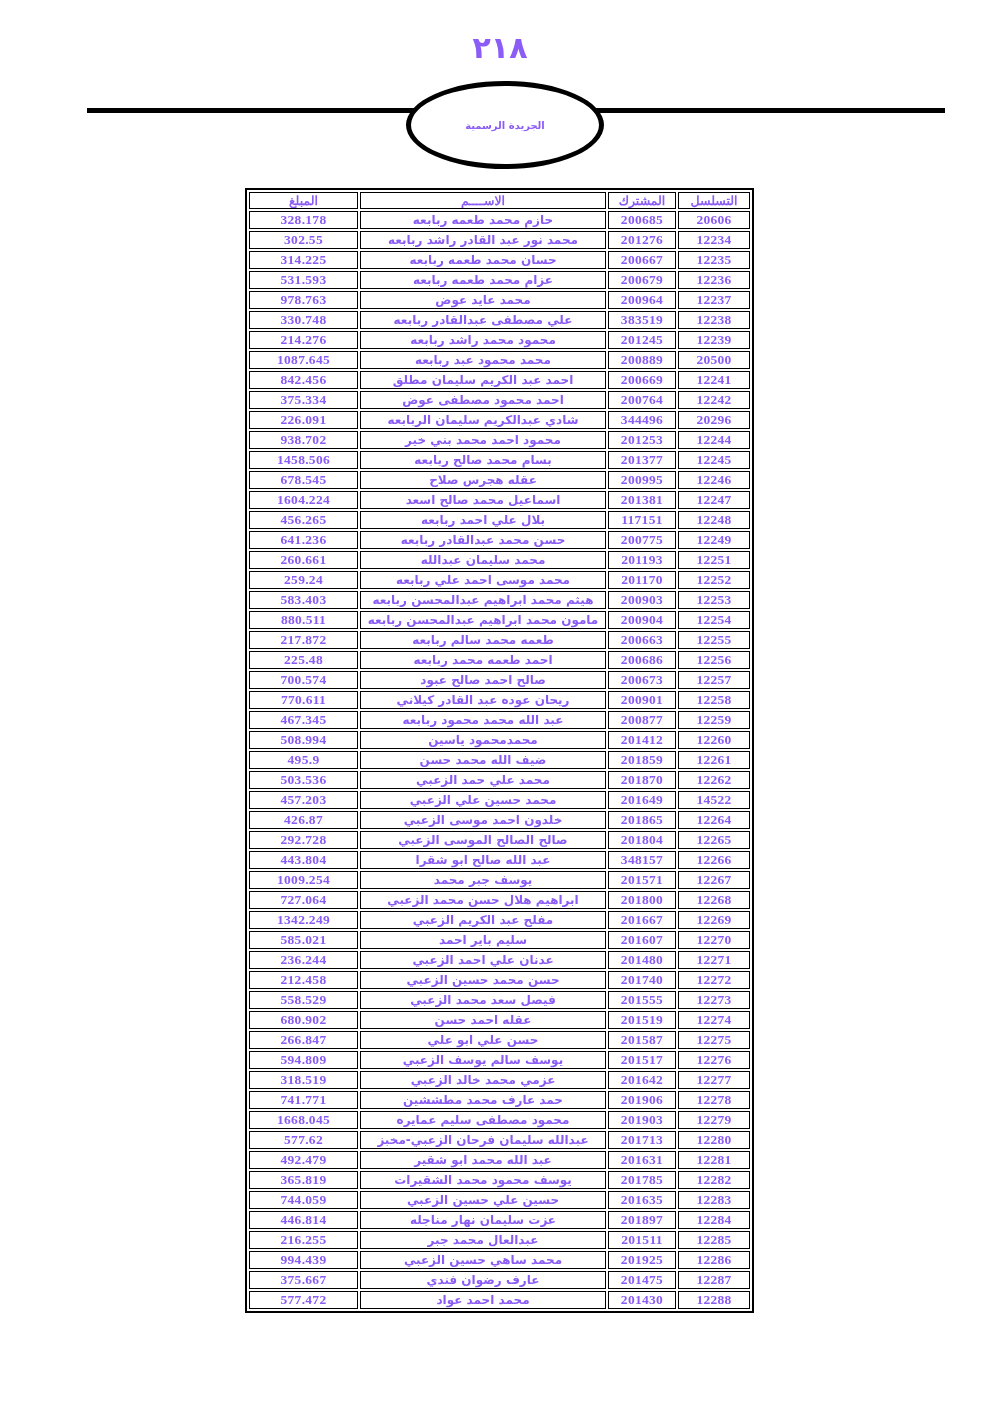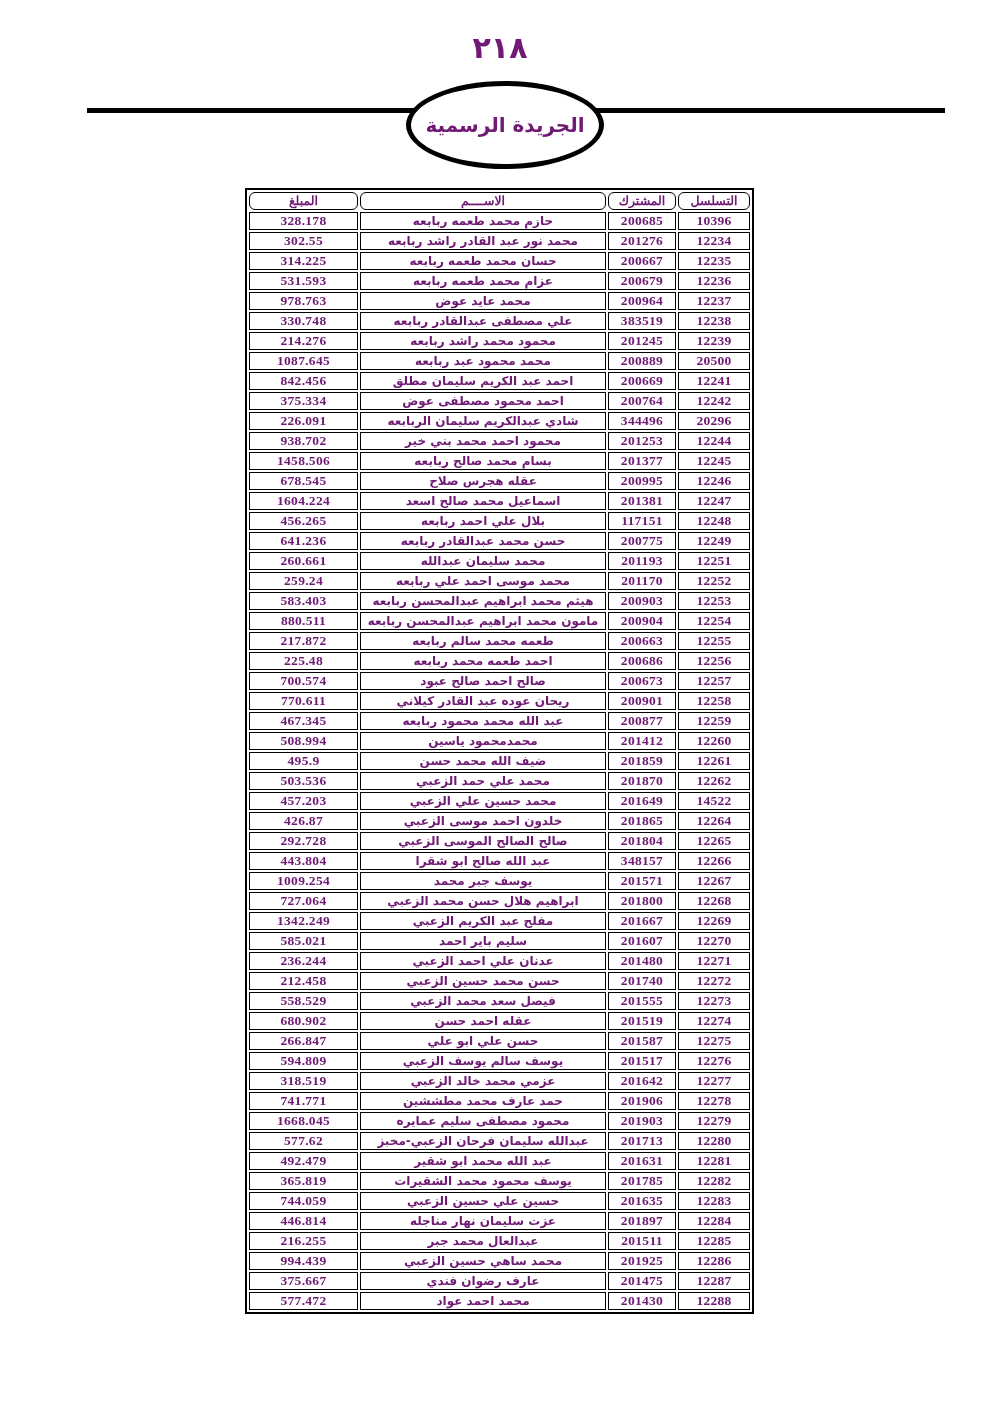--- a/index.html
+++ b/index.html
@@ -6,21 +6,21 @@
     margin: 0;
     padding: 0;
     background: #ffffff;
   }
   .page {
     position: relative;
     width: 1000px;
     height: 1413px;
     background: #ffffff;
     overflow: hidden;
-    color: #701a75;
+    color: #8b5cf6;
   }
   .page-number {
     position: absolute;
     top: 32px;
     left: 0;
     width: 100%;
     text-align: center;
     font-family: "DejaVu Sans", sans-serif;
     font-weight: bold;
     font-size: 30px;
@@ -46,21 +46,21 @@
     border: 5px solid #000;
     border-radius: 50%;
     z-index: 2;
     display: flex;
     align-items: center;
     justify-content: center;
   }
   .banner-ellipse span {
     font-family: "DejaVu Sans", sans-serif;
     font-weight: bold;
-    font-size: 20px;
+    font-size: 10px;
     white-space: nowrap;
   }
   table.data-table {
     position: absolute;
     top: 188px;
     left: 245px;
     width: 507px;
     table-layout: fixed;
     border-collapse: separate;
     border-spacing: 2px;
@@ -72,23 +72,22 @@
     border: 1.5px solid #000;
     padding: 0;
     height: 14.4px;
     text-align: center;
     vertical-align: middle;
     overflow: hidden;
     white-space: nowrap;
     font-weight: bold;
   }
   th.hdr {
-    font-family: Liberation Serif, serif;
+    font-family: Liberation Sans, sans-serif;
     font-size: 12.5px;
-    border-radius: 6px;
   }
   td.num {
     font-family: "Liberation Serif", "DejaVu Serif", serif;
     font-size: 13.5px;
     letter-spacing: 0.3px;
   }
   td.name {
     font-family: "DejaVu Sans", sans-serif;
     font-size: 12px;
   }
@@ -116,21 +115,21 @@
     <thead>
       <tr>
         <th class="hdr">التسلسل</th>
         <th class="hdr">المشترك</th>
         <th class="hdr">الاســــم</th>
         <th class="hdr">المبلغ</th>
       </tr>
     </thead>
     <tbody id="rows-body">
         <tr>
-          <td class="num">10396</td>
+          <td class="num">20606</td>
           <td class="num">200685</td>
           <td class="name">حازم محمد طعمه ربابعه</td>
           <td class="num">328.178</td>
         </tr>
         <tr>
           <td class="num">12234</td>
           <td class="num">201276</td>
           <td class="name">محمد نور عبد القادر راشد ربابعه</td>
           <td class="num">302.55</td>
         </tr>

